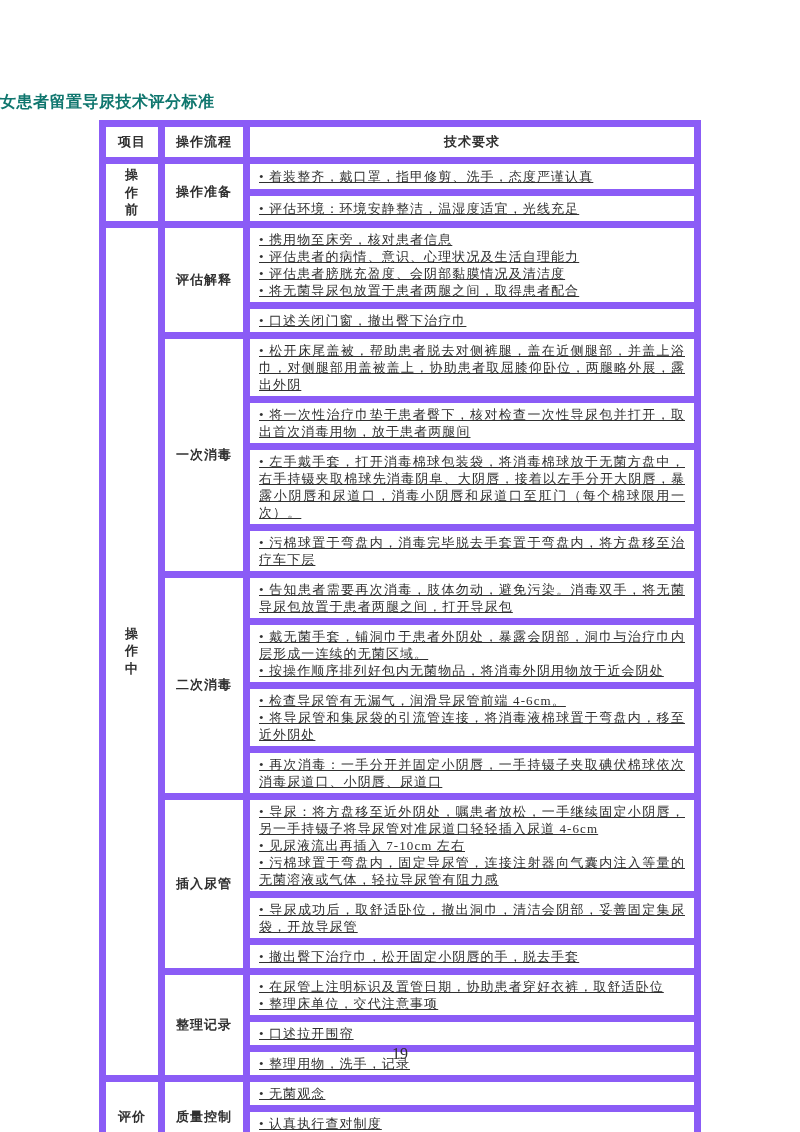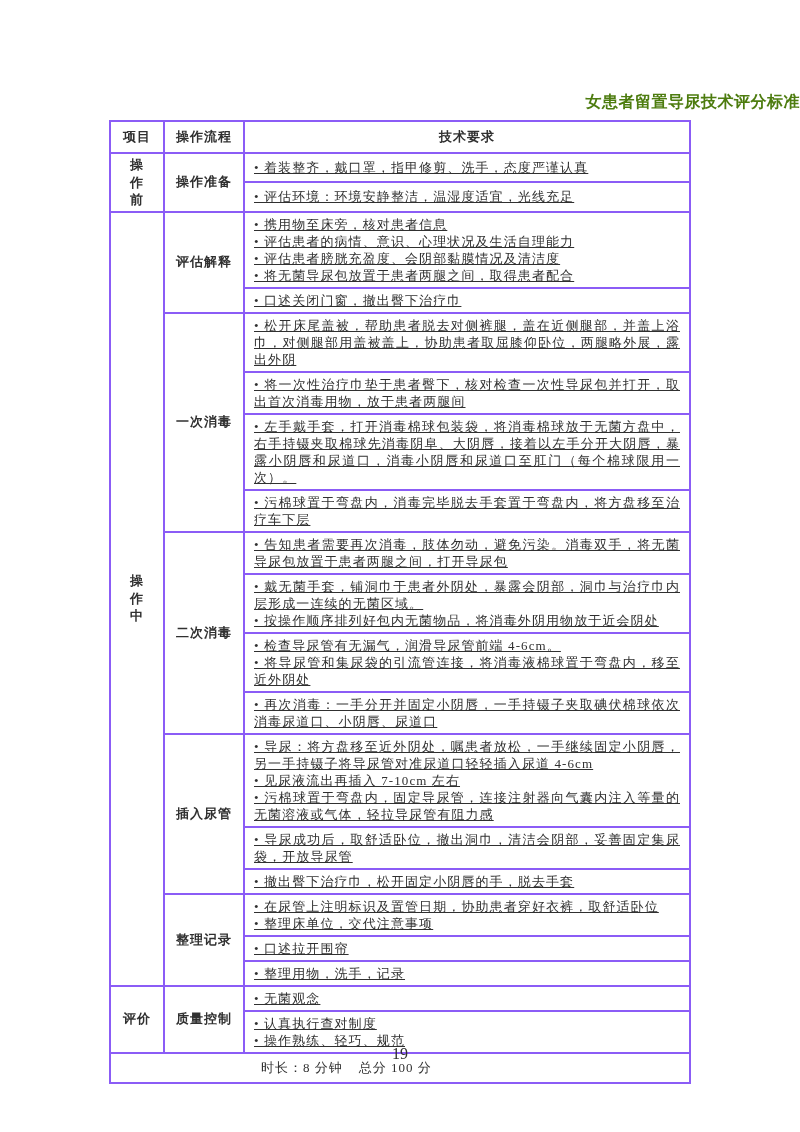--- a/index.html
+++ b/index.html
@@ -17,35 +17,35 @@
   }
   .page {
     position: relative;
     width: 800px;
     height: 1132px;
     box-sizing: border-box;
     padding-top: 92px;
   }
   .doc-title {
     margin: 0 0 7px 0;
-    text-align: right;
+    text-align: left;
     font-size: 16px;
     font-weight: bold;
-    color: #4d7c0f;
+    color: #0f766e;
     letter-spacing: 0.5px;
   }
   table.score-table {
     width: 562px;
     margin: 0 auto;
     border-collapse: collapse;
     table-layout: fixed;
   }
   table.score-table th,
   table.score-table td {
-    border: 2px solid #8b5cf6;
+    border: 7px solid #8b5cf6;
     font-size: 13px;
     color: #303030;
   }
   th.col-item   { width: 48px; }
   th.col-process{ width: 74px; }
   th.col-req    { width: 440px; }
   table.score-table th {
     font-weight: bold;
     text-align: center;
     padding: 6px 2px;

